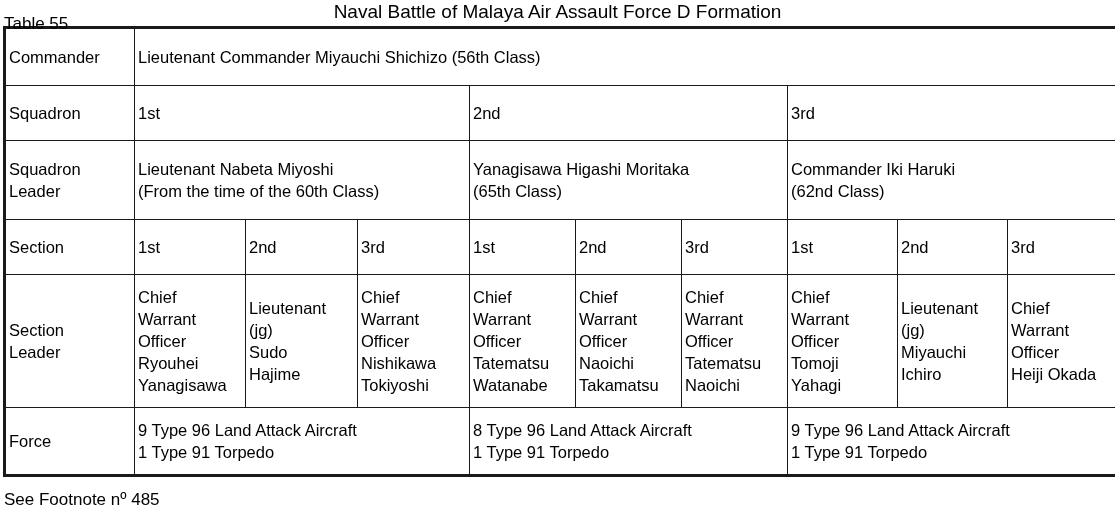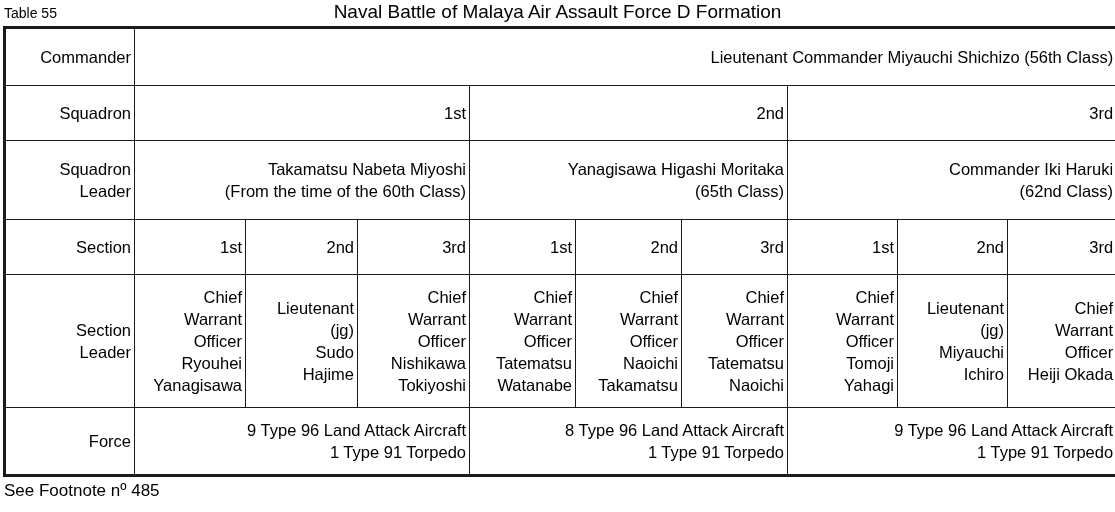--- a/index.html
+++ b/index.html
@@ -22,22 +22,22 @@
   }
 
   
   .head-row {
     position: relative;
     height: 26px;
   }
   .table-number {
     position: absolute;
     left: 4px;
-    top: 2px;
-    font-size: 14px;
+    top: 13px;
+    font-size: 17px;
     line-height: 22px;
     white-space: nowrap;
     text-align: center;
   }
   .doc-title {
     position: absolute;
     left: 0;
     right: 0;
     top: 0px;
     text-align: center;
@@ -49,21 +49,21 @@
   
   table.formation {
     border-collapse: collapse;
     table-layout: fixed;
     width: 1109px;
     margin-left: 3px;
     border: 3px solid #1a1a1a;
   }
   table.formation td {
     border: 1.5px solid #1a1a1a;
-    text-align: right;
+    text-align: left;
     vertical-align: middle;
     font-size: 16.5px;
     line-height: 22px;
     padding: 2px 3px;
     word-wrap: break-word;
   }
   td.rowlabel {
     font-size: 16.5px;
   }
   .r-commander td { height: 52px; }
@@ -71,21 +71,21 @@
   .r-sqleader  td { height: 74px; }
   .r-section   td { height: 50px; }
   .r-secleader td { height: 128px; line-height: 21px; padding: 3px 2px; }
   .r-force     td { height: 62px; }
 
   .cellline { display: block; }
 
   
   .footnote {
     position: relative;
-    margin-top: 3px;
+    margin-top: 12px;
     margin-left: 4px;
     font-size: 17px;
     line-height: 22px;
     white-space: nowrap;
   }
 </style>
 </head>
 <body>
 
 <div class="page">
@@ -121,21 +121,21 @@
         <td colspan="3">2nd</td>
         <td colspan="3">3rd</td>
       </tr>
 
       <tr class="r-sqleader">
         <td class="rowlabel">
           <span class="cellline">Squadron</span>
           <span class="cellline">Leader</span>
         </td>
         <td colspan="3">
-          <span class="cellline">Takamatsu Nabeta Miyoshi</span>
+          <span class="cellline">Lieutenant Nabeta Miyoshi</span>
           <span class="cellline">(From the time of the 60th Class)</span>
         </td>
         <td colspan="3">
           <span class="cellline">Yanagisawa Higashi Moritaka</span>
           <span class="cellline">(65th Class)</span>
         </td>
         <td colspan="3">
           <span class="cellline">Commander Iki Haruki</span>
           <span class="cellline">(62nd Class)</span>
         </td>

